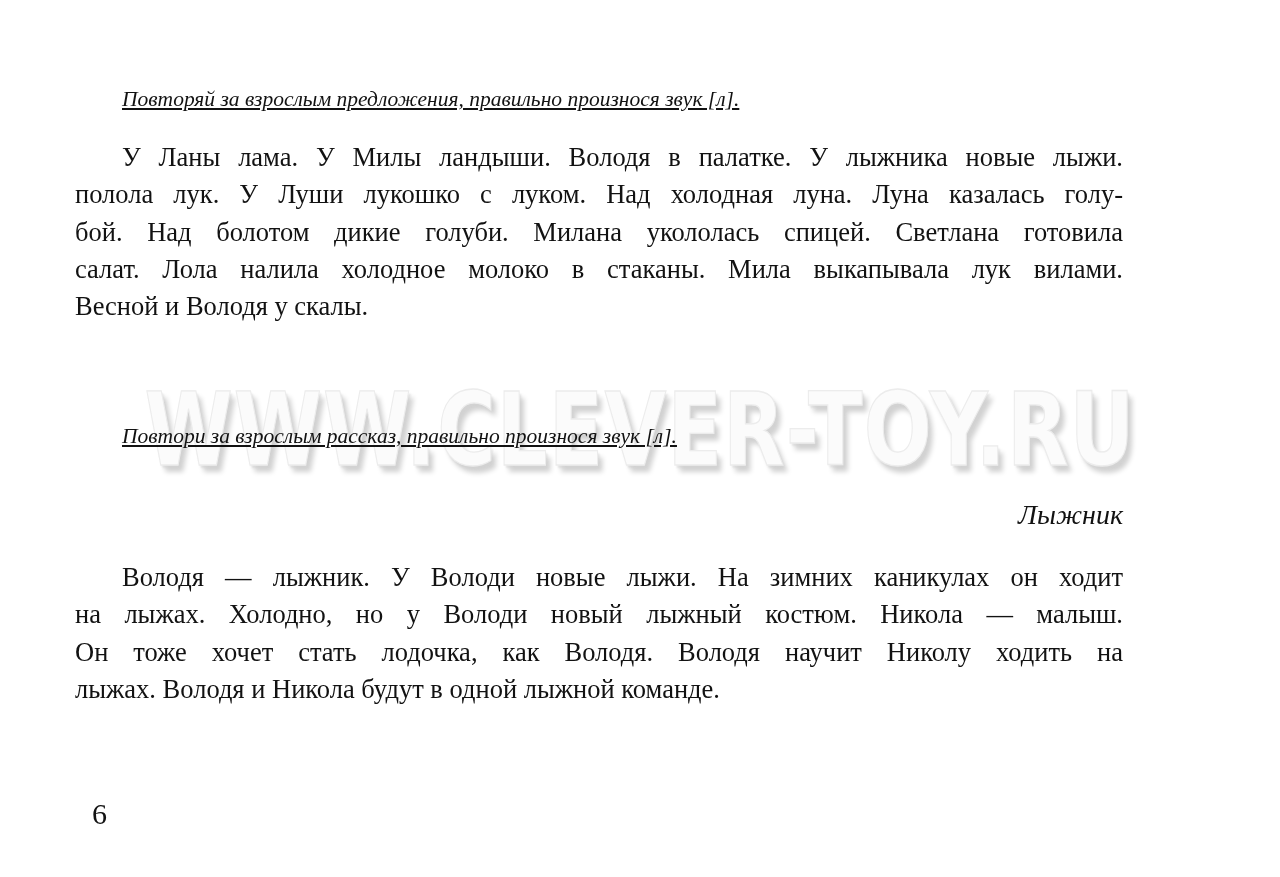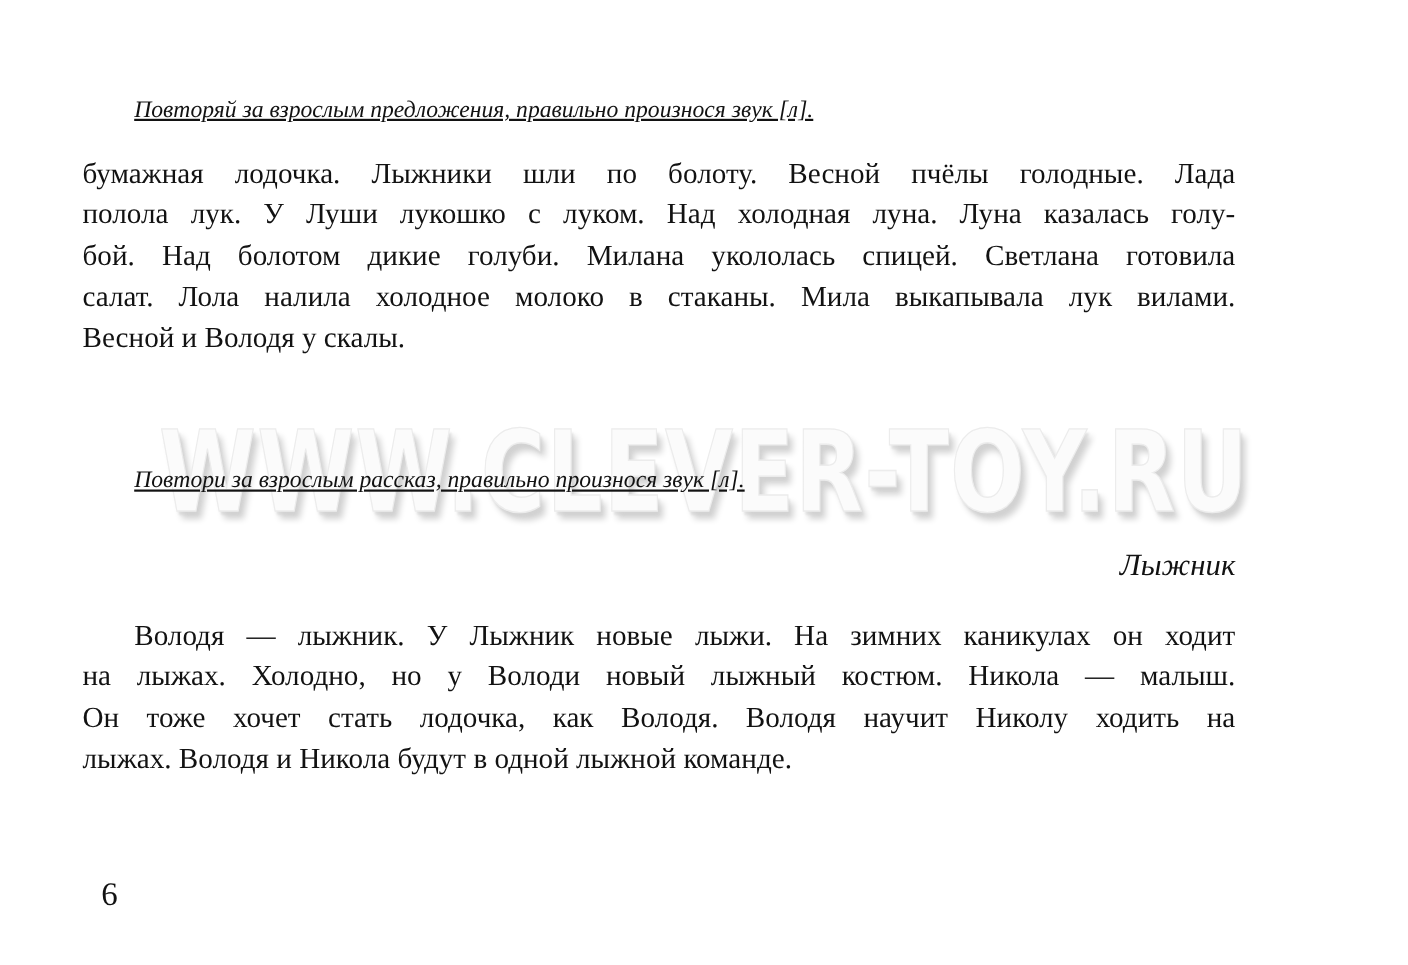--- a/index.html
+++ b/index.html
@@ -81,33 +81,33 @@
 </head>
 <body>
 
 <div class="page">
 
   <div class="watermark">WWW.CLEVER-TOY.RU</div>
 
   <div class="textcol instruction">Повторяй за взрослым предложения, правильно произнося звук [л].</div>
 
   <div class="textcol para para1">
-    <div class="jline">бумажная лодочка. Лыжники шли по болоту. Весной пчёлы голодные. Лада</div>
+    <div class="jline first">У Ланы лама. У Милы ландыши. Володя в палатке. У лыжника новые лыжи.</div>
     <div class="jline">полола лук. У Луши лукошко с луком. Над холодная луна. Луна казалась голу-</div>
     <div class="jline">бой. Над болотом дикие голуби. Милана укололась спицей. Светлана готовила</div>
     <div class="jline">салат. Лола налила холодное молоко в стаканы. Мила выкапывала лук вилами.</div>
     <div class="jline last">Весной и Володя у скалы.</div>
   </div>
 
   <div class="textcol instruction instruction2">Повтори за взрослым рассказ, правильно произнося звук [л].</div>
 
   <div class="textcol story-title">Лыжник</div>
 
   <div class="textcol para story-para">
-    <div class="jline first">Володя — лыжник. У Лыжник новые лыжи. На зимних каникулах он ходит</div>
+    <div class="jline first">Володя — лыжник. У Володи новые лыжи. На зимних каникулах он ходит</div>
     <div class="jline">на лыжах. Холодно, но у Володи новый лыжный костюм. Никола — малыш.</div>
     <div class="jline">Он тоже хочет стать лодочка, как Володя. Володя научит Николу ходить на</div>
     <div class="jline last">лыжах. Володя и Никола будут в одной лыжной команде.</div>
   </div>
 
   <div class="page-number">6</div>
 
 </div>
 
 </body></html>

